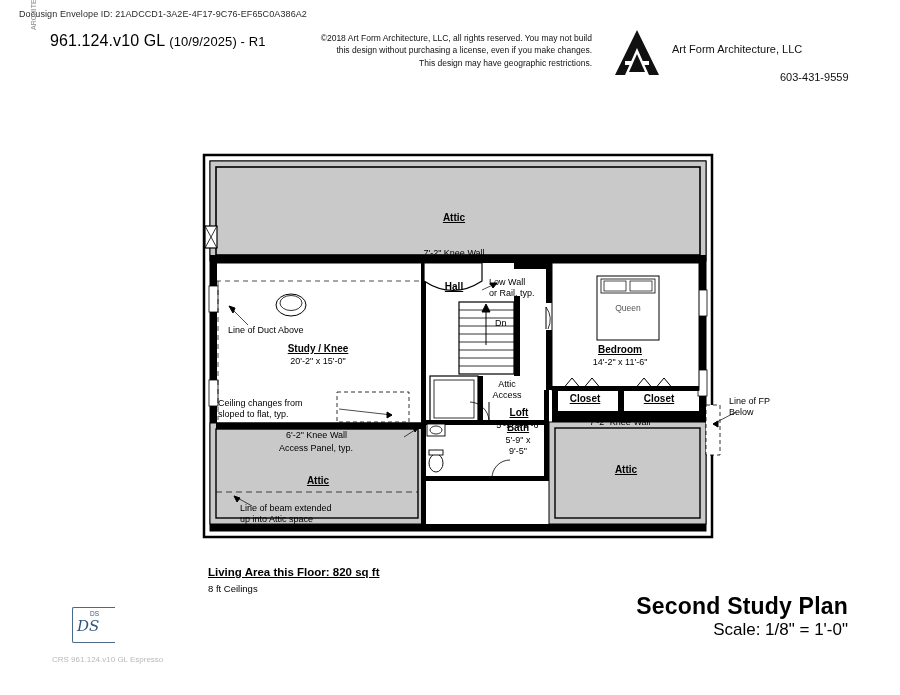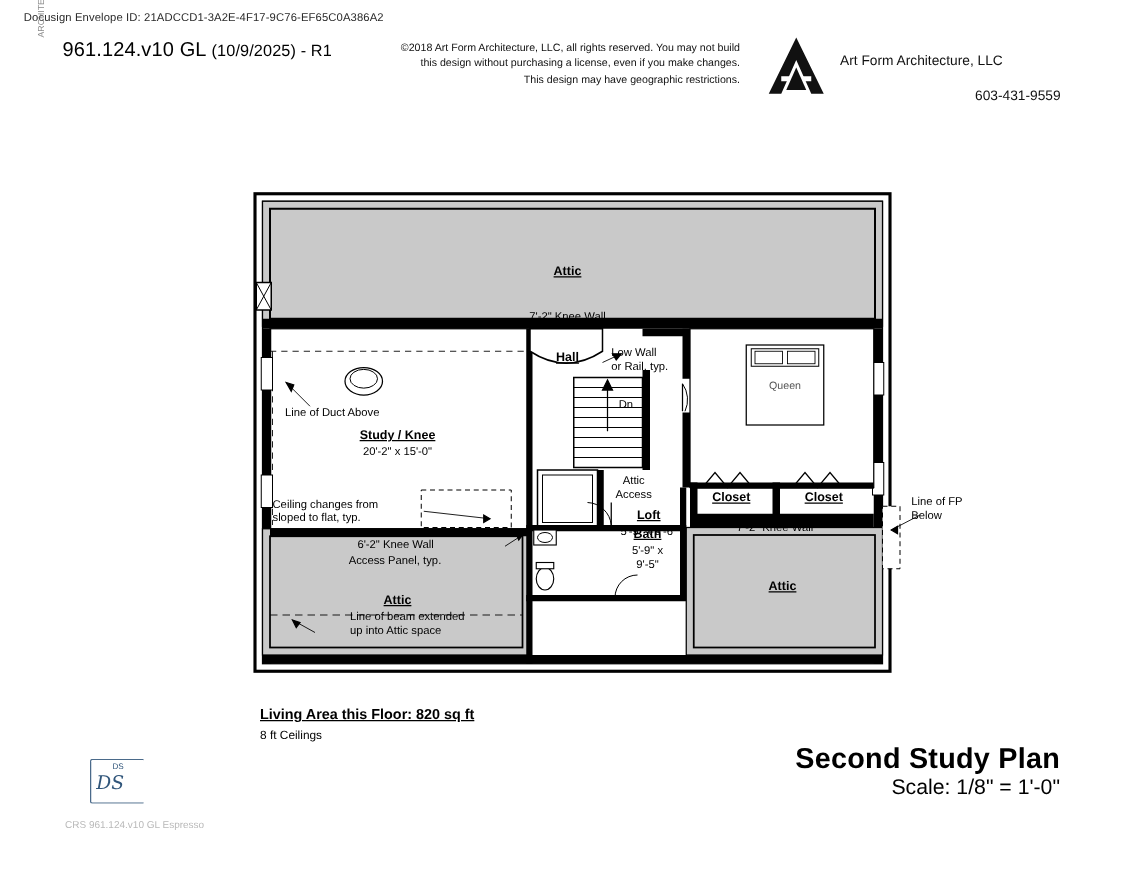--- a/index.html
+++ b/index.html
@@ -352,20 +352,24 @@
     <span class="rm-name">Study / Knee</span><br>
     <span class="rm-dim">20'-2" x 15'-0"</span>
   </div>
 
   <div class="lbl c" style="left:487px; top:379px; width:40px;">
     Attic<br>Access
   </div>
 
   <div class="lbl c" style="left:606px; top:303px; width:44px; color:#555; font-size:8.5px;">Queen</div>
 
+  <div class="lbl c" style="left:562px; top:344px; width:116px;">
+    <span class="rm-name">Bedroom</span><br>
+    <span class="rm-dim">14'-2" x 11'-6"</span>
+  </div>
 
   <div class="lbl c" style="left:560px; top:393px; width:50px;">
     <span class="rm-name">Closet</span>
   </div>
   <div class="lbl c" style="left:634px; top:393px; width:50px;">
     <span class="rm-name">Closet</span>
   </div>
 
   <div class="lbl c" style="left:494px; top:407px; width:50px;">
     <span class="rm-name">Loft</span><br>
@@ -391,21 +395,21 @@
   </div>
 
   <div class="lbl c" style="left:296px; top:475px; width:44px;">
     <span class="rm-name">Attic</span>
   </div>
 
   <div class="lbl c" style="left:604px; top:464px; width:44px;">
     <span class="rm-name">Attic</span>
   </div>
 
-  <div class="lbl" style="left:240px; top:488px;margin-left:40px;">
+  <div class="lbl" style="left:240px; top:503px;">
     Line of beam extended<br>up into Attic space
   </div>
 
   <div class="living-area">Living Area this Floor: 820 sq ft</div>
   <div class="ceilings">8 ft Ceilings</div>
   <div class="plan-title">Second Study Plan</div>
   <div class="plan-scale">Scale: 1/8" = 1'-0"</div>
 
   <div class="sig-box"></div>
   <div class="sig-ds">DS</div>

